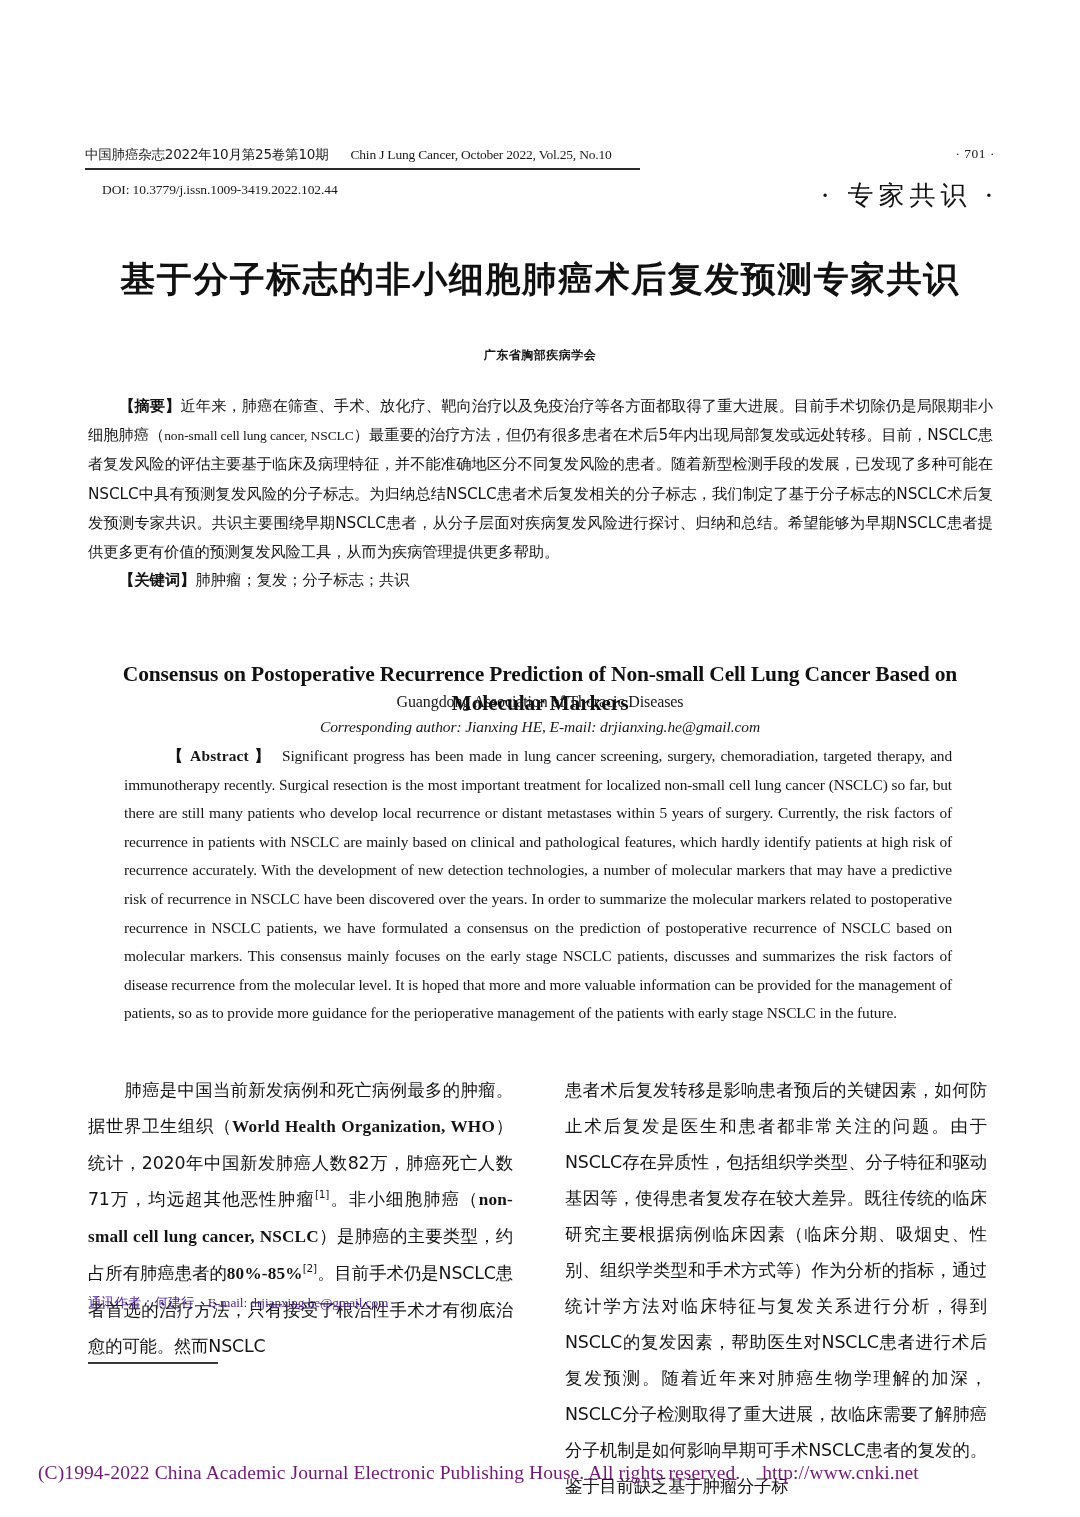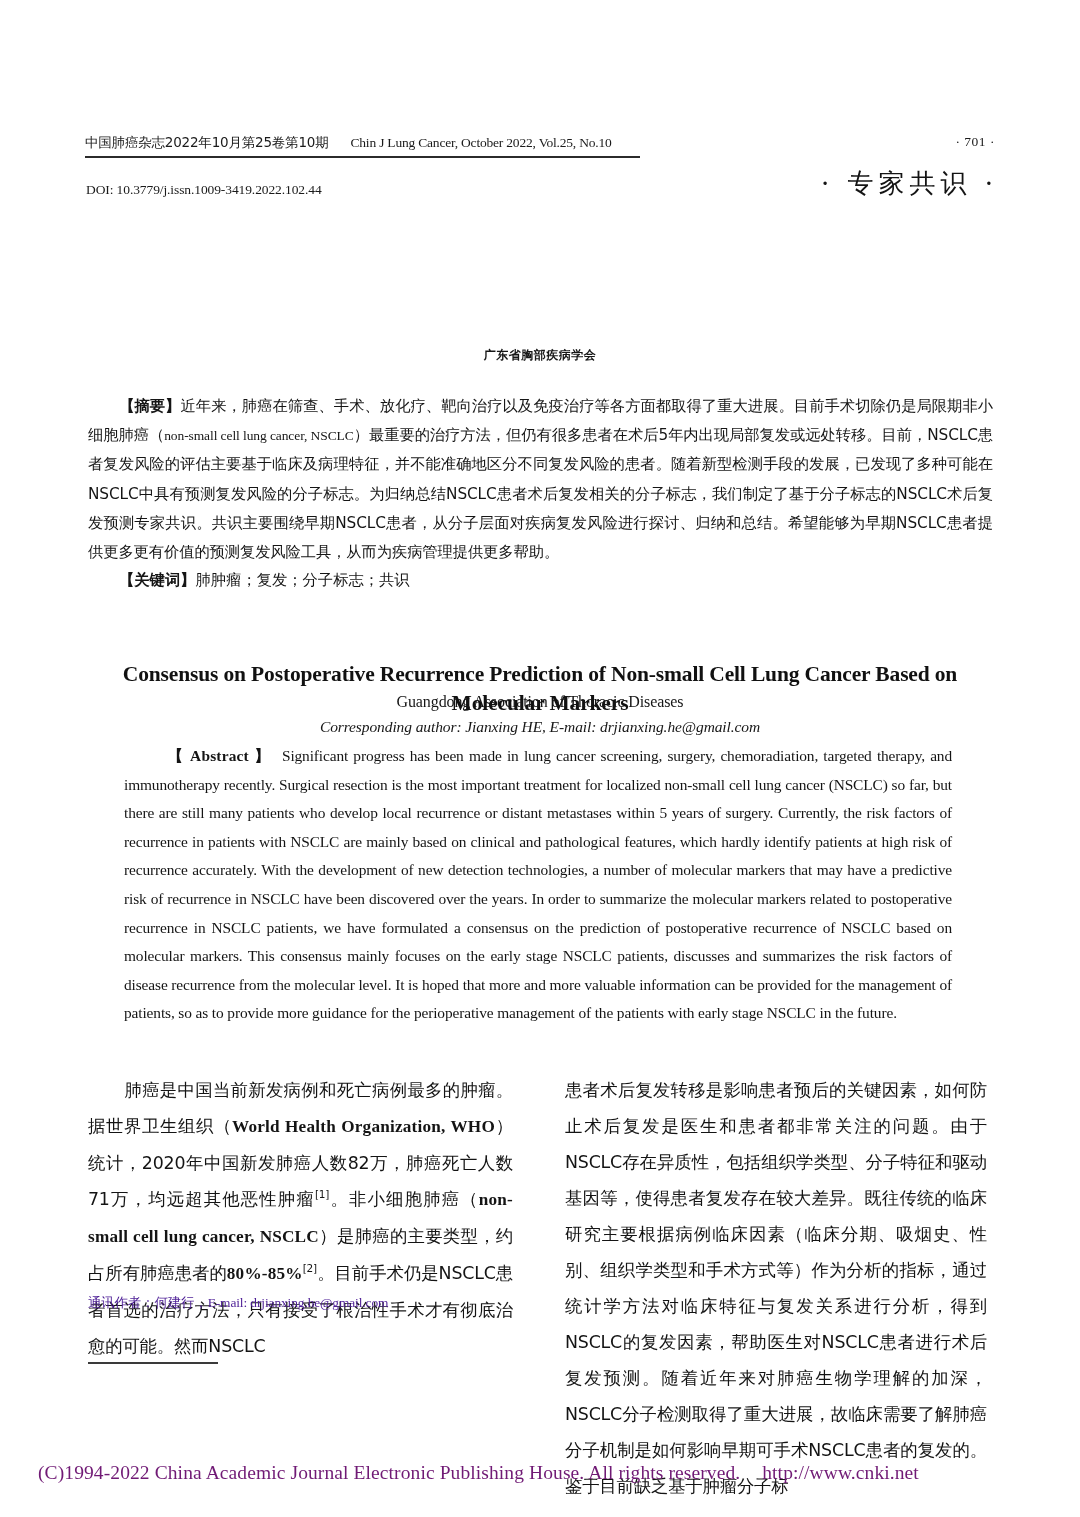--- a/index.html
+++ b/index.html
@@ -21,21 +21,21 @@
     position: absolute;
     left: 0; top: 0;
     width: 1080px;
     height: 1517px;
   }
 
   
   .runhead {
     position: absolute;
     left: 85px;
-    top: 134px;
+    top: 146px;
     width: 910px;
     height: 26px;
   }
   .runhead-left {
     position: absolute;
     left: 0;
     top: 0;
     font-size: 14.5px;
     letter-spacing: -0.2px;
     white-space: nowrap;
@@ -63,30 +63,30 @@
     right: 0;
     top: 0;
     font-size: 13.5px;
     letter-spacing: 0.5px;
     white-space: nowrap;
   }
 
   
   .doi {
     position: absolute;
-    left: 86px;
+    left: 102px;
     top: 182px;
     font-size: 13.5px;
     letter-spacing: -0.1px;
     white-space: nowrap;
   }
   .category {
     position: absolute;
     right: 82px;
-    top: 166px;
+    top: 178px;
     font-family: "DejaVu Serif", "Liberation Serif", serif;
     font-size: 26px;
     letter-spacing: 5px;
     white-space: nowrap;
     color: #141414;
   }
 
   
   .cn-title {
     position: absolute;
@@ -300,20 +300,21 @@
       <span class="cn">中国肺癌杂志2022年10月第25卷第10期</span><span class="en">Chin J Lung Cancer, October 2022, Vol.25, No.10</span>
     </div>
     <div class="runhead-rule"></div>
     <div class="runhead-page">· 701 ·</div>
   </div>
 
   <div class="doi">DOI: 10.3779/j.issn.1009-3419.2022.102.44</div>
 
   <div class="category">· 专家共识 ·</div>
 
+  <h1 class="cn-title">基于分子标志的非小细胞肺癌术后复发预测专家共识</h1>
   <div class="cn-org">广东省胸部疾病学会</div>
 
   <div class="cn-abs">
     <p><span class="ind"></span><span class="lead">【摘要】</span><span>近年来，肺癌在筛查、手术、放化疗、靶向治疗以及免疫治疗等各方面都取得了重大进展。目前手术切除仍是局限期非小细胞肺癌（</span><span class="sm">non-small cell lung cancer, NSCLC</span><span>）最重要的治疗方法，但仍有很多患者在术后5年内出现局部复发或远处转移。目前，NSCLC患者复发风险的评估主要基于临床及病理特征，并不能准确地区分不同复发风险的患者。随着新型检测手段的发展，已发现了多种可能在NSCLC中具有预测复发风险的分子标志。为归纳总结NSCLC患者术后复发相关的分子标志，我们制定了基于分子标志的NSCLC术后复发预测专家共识。共识主要围绕早期NSCLC患者，从分子层面对疾病复发风险进行探讨、归纳和总结。希望能够为早期NSCLC患者提供更多更有价值的预测复发风险工具，从而为疾病管理提供更多帮助。</span></p>
   </div>
 
   <div class="cn-kw">
     <span class="ind"></span><span class="lead">【关键词】</span><span>肺肿瘤；复发；分子标志；共识</span>
   </div>
 

